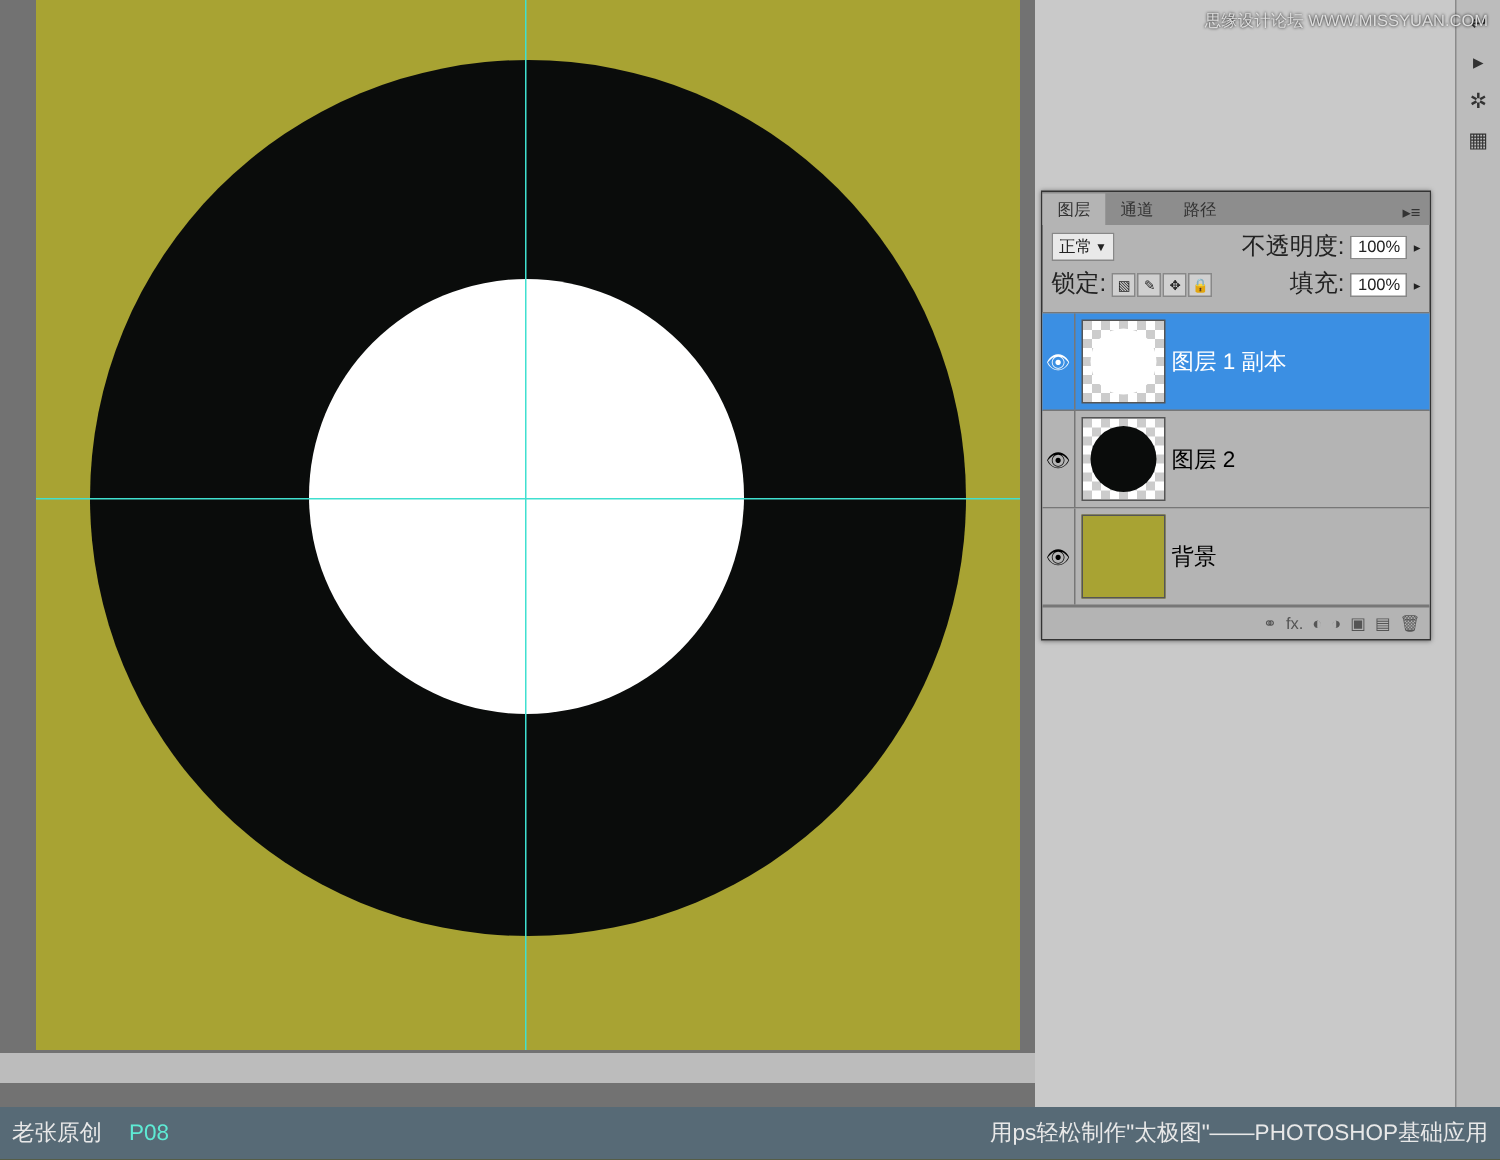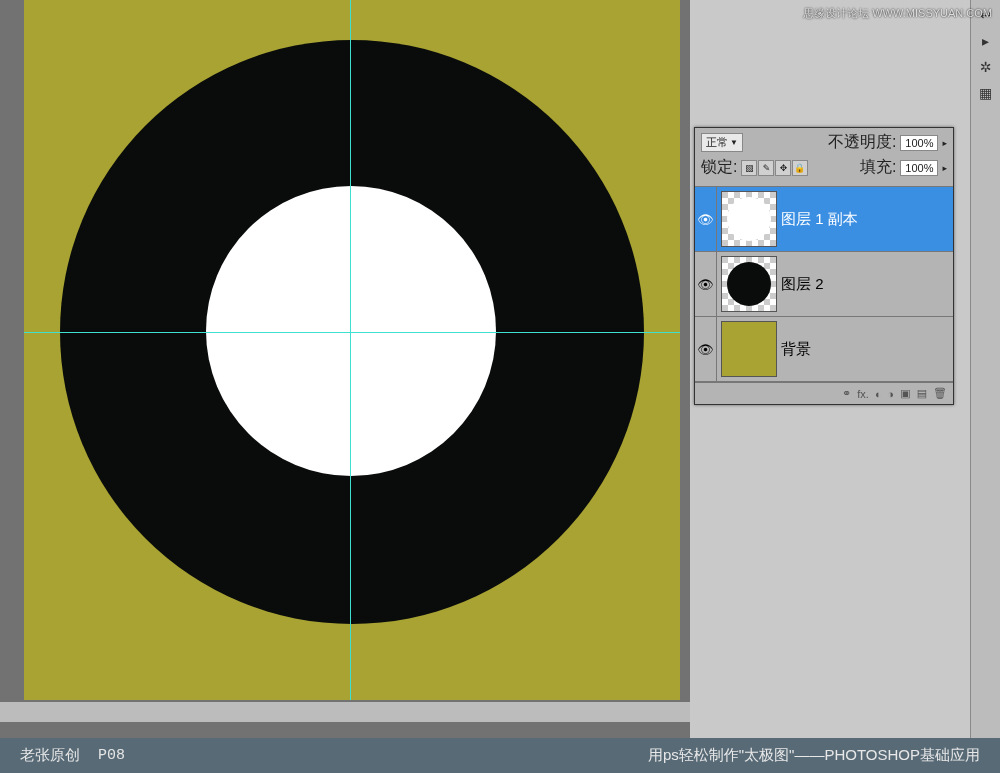--- a/index.html
+++ b/index.html
@@ -34,43 +34,49 @@
 .vis-col { width: 22px; height: 64px; display: flex; align-items: center; justify-content: center; border-right: 1px solid #777; font-size: 14px; }
 .vis-eye { font-size: 13px; }
 .thumb { width: 56px; height: 56px; margin: 4px; border: 1px solid #555; background: repeating-conic-gradient(#fff 0% 25%, #ccc 0% 50%) 0 0 / 12px 12px; display: flex; align-items: center; justify-content: center; position: relative; flex-shrink: 0; }
 .thumb.solid { background: #a8a333; }
 .thumb-inner-black { width: 44px; height: 44px; border-radius: 50%; background: #0a0c0b; }
 .thumb-inner-white { width: 44px; height: 44px; border-radius: 50%; background: #fff; box-shadow: 0 0 0 10px transparent; }
 .layer-name { font-size: 15px; margin-left: 0; text-align: right; }
 .layers-bottom { display: flex; justify-content: flex-end; align-items: center; gap: 6px; padding: 4px 6px; background: #b4b4b4; border-top: 1px solid #777; font-size: 12px; color: #555; }
 .bottom-icon { font-size: 11px; }
 .watermark { position: absolute; top: 6px; right: 8px; font-size: 11px; color: #ddd; z-index: 20; text-shadow: 0 0 2px #000;}
-.footer { position: absolute; bottom: 0; left: 0; width: 1000px; height: 35px; background: #576a76; display: flex; align-items: center; padding: 0 20px; font-size: 15px; }
+.footer { position: absolute; bottom: 0; left: 0; width: 1000px; height: 35px; background: #576a76; display: flex; align-items: center; padding: 0 8px; font-size: 15px; }
 .footer-credit { color: #e8e8e8; margin-right: 18px; }
-.footer-page { color: #e5e5e5; font-family: Liberation Mono, monospace; }
+.footer-page { color: #5eead4; }
 .footer-title { margin-left: auto; color: #e8e8e8; }
 </style>
 </head>
 <body>
 
 <div class="workspace">
   <div class="watermark">思缘设计论坛 WWW.MISSYUAN.COM</div>
 
   <div class="canvas-area">
     <div class="canvas">
       <div class="black-circle"></div>
       <div class="white-circle"></div>
       <div class="guide-v"></div>
       <div class="guide-h"></div>
     </div>
     <div class="scroll-gutter"></div>
   </div>
 
   <div class="right-side">
     <div class="layers-panel">
+      <div class="panel-tabs">
+        <div class="panel-tab active">图层</div>
+        <div class="panel-tab">通道</div>
+        <div class="panel-tab">路径</div>
+        <div class="panel-menu">▸≡</div>
+      </div>
       <div class="panel-controls">
         <div class="control-row">
           <span class="dropdown">
             <span>正常</span>
             <span class="dropdown-arrow">▼</span>
           </span>
           <span style="margin-left:auto" class="field-label">不透明度:</span>
           <span class="field-value">100%</span>
           <span style="font-size:9px">▸</span>
         </div>

